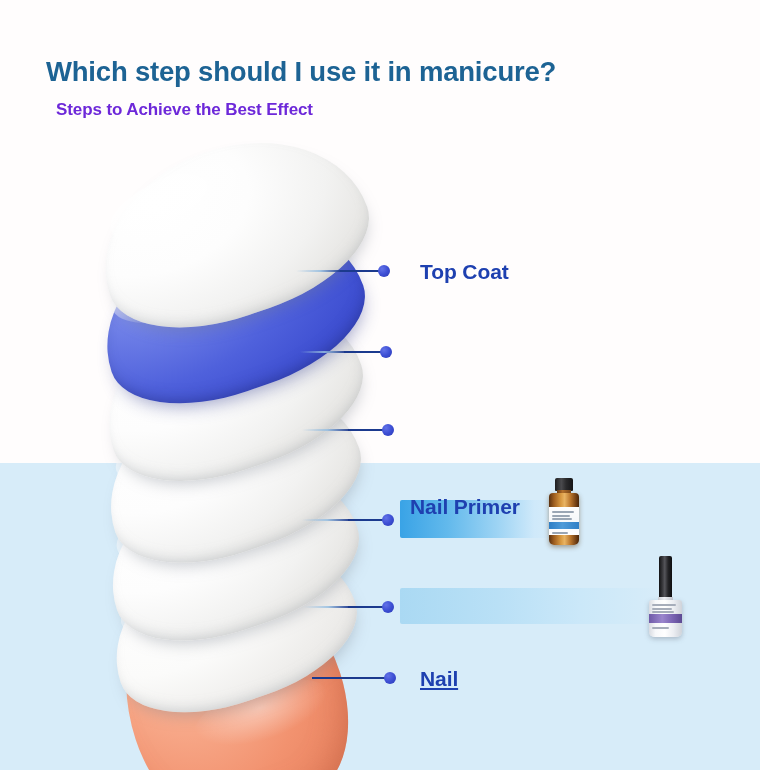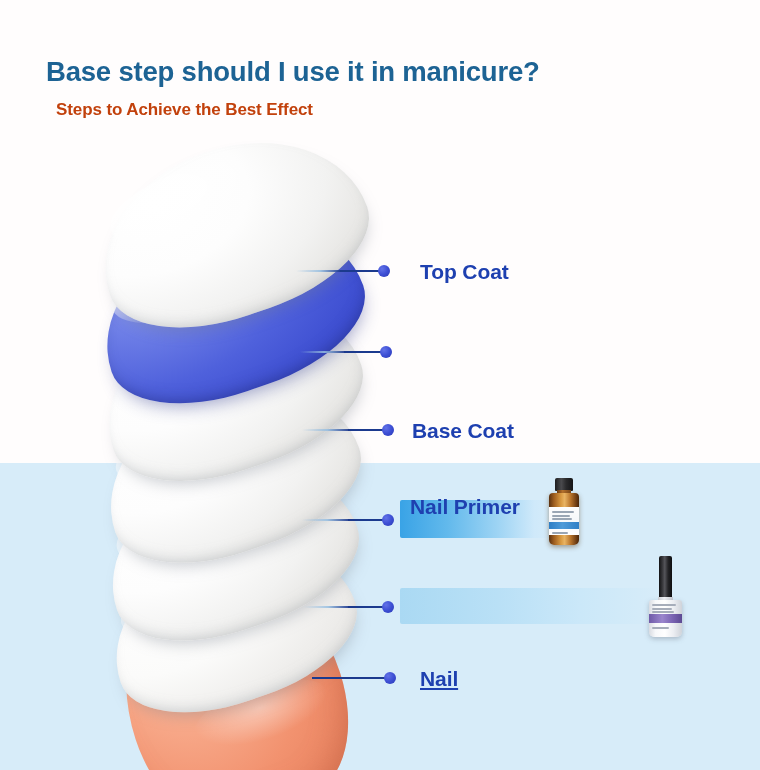--- a/index.html
+++ b/index.html
@@ -18,21 +18,21 @@
 
   
   .title{
     position:absolute;left:46px;top:56px;
     font-size:27.5px;font-weight:700;letter-spacing:-0.2px;
     color:#1d6394;white-space:nowrap;
   }
   .subtitle{
     position:absolute;left:56px;top:100px;
     font-size:17px;font-weight:700;letter-spacing:-0.1px;
-    color:#c2410c;white-space:nowrap;
+    color:#6d28d9;white-space:nowrap;
   }
 
   
   #stack{position:absolute;left:0;top:0;width:760px;height:770px;}
   .nail{
     position:absolute;
     border-radius:50% 50% 46% 46% / 62% 62% 38% 38%;
     transform-origin:50% 50%;
   }
   .nail .gloss{
@@ -168,21 +168,21 @@
   }
 </style>
 </head>
 <body>
 
 <div id="stage">
 
   <div class="bg-top"></div>
   <div class="bg-bottom"></div>
 
-  <div class="title">Base step should I use it in manicure?</div>
+  <div class="title">Which step should I use it in manicure?</div>
   <div class="subtitle">Steps to Achieve the Best Effect</div>
 
   <div id="stack">
 
     <div class="nail white" style="left:96px;top:148px;width:272px;height:168px;transform:rotate(-19deg);z-index:6;">
       <div class="gloss"></div>
     </div>
 
     <div class="nail blue" style="left:98px;top:228px;width:266px;height:164px;transform:rotate(-19deg);z-index:5;">
       <div class="gloss"></div>
@@ -224,21 +224,20 @@
     <div class="faint" style="width:44px;"></div>
     <div class="solid" style="left:44px;width:42px;"></div>
     <div class="dot" style="left:80px;"></div>
   </div>
 
   <div class="conn" style="left:302px;top:423px;width:96px;z-index:20;">
     <div class="faint" style="width:46px;"></div>
     <div class="solid" style="left:46px;width:40px;"></div>
     <div class="dot" style="left:80px;"></div>
   </div>
-  <div class="lbl" style="left:412px;top:418px;z-index:22;">Base Coat</div>
 
   <div class="conn" style="left:302px;top:513px;width:96px;z-index:20;">
     <div class="faint" style="width:46px;"></div>
     <div class="solid" style="left:46px;width:40px;"></div>
     <div class="dot" style="left:80px;"></div>
   </div>
   <div class="hl primer" style="left:400px;top:500px;width:158px;height:38px;z-index:21;"></div>
   <div class="lbl" style="left:410px;top:494px;z-index:22;">Nail Primer</div>
 
   <div class="bottle" id="bottle-primer" style="z-index:23;">

